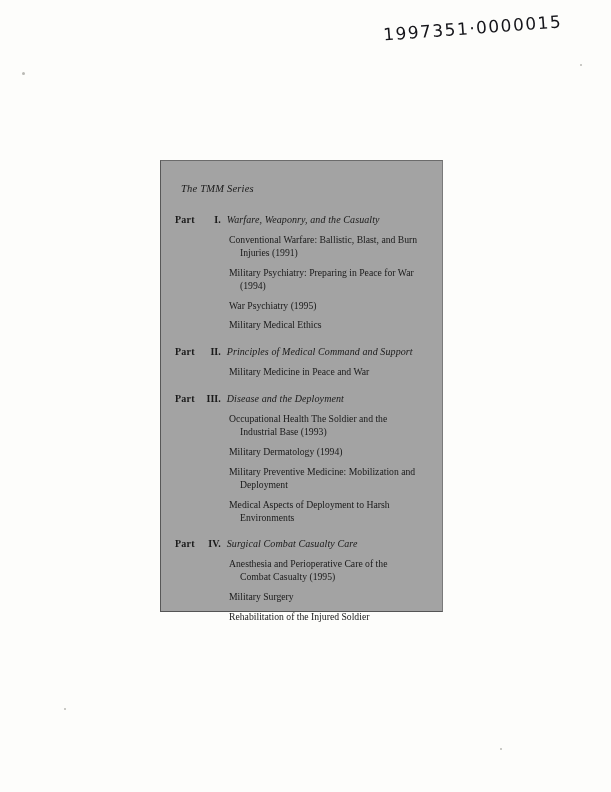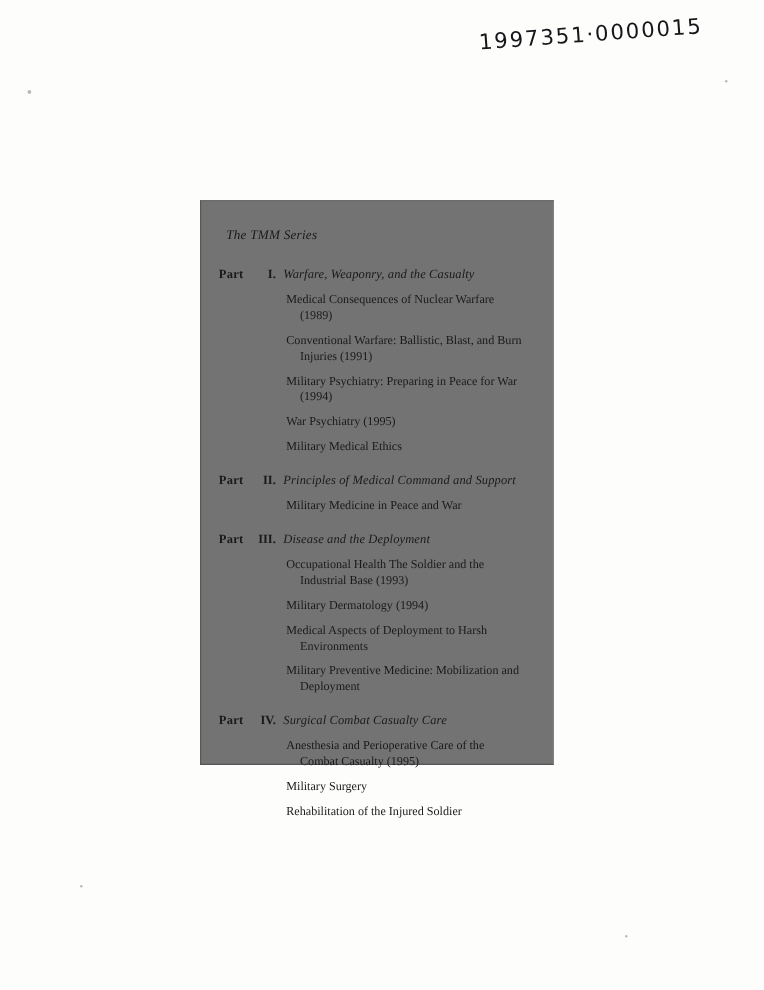--- a/index.html
+++ b/index.html
@@ -52,21 +52,21 @@
     top: 160px;
     left: 160px;
     width: 283px;
     height: 452px;
     border-left: 1px solid #585858;
     border-top: 1px solid #6b6b6b;
     border-right: 1px solid #7a7a7a;
     border-bottom: 1px solid #555555;
     box-sizing: border-box;
     padding: 22px 12px 10px 14px;
-    background: #737373;
+    background: #a3a3a3;
   }
 
   .series-title {
     font-style: italic;
     font-size: 10.5px;
     margin: 0 0 20px 6px;
     letter-spacing: 0.2px;
   }
 
   .part-block {
@@ -130,24 +130,20 @@
     <div class="series-title">The TMM Series</div>
 
     <div class="part-block">
       <div class="part-heading">
         <span class="part-word">Part</span>
         <span class="part-num">I.</span>
         <span class="part-name">Warfare, Weaponry, and the Casualty</span>
       </div>
       <ul class="book-list">
         <li>
-          <span>Medical Consequences of Nuclear Warfare</span>
-          <span class="cont">(1989)</span>
-        </li>
-        <li>
           <span>Conventional Warfare: Ballistic, Blast, and Burn</span>
           <span class="cont">Injuries (1991)</span>
         </li>
         <li>
           <span>Military Psychiatry: Preparing in Peace for War</span>
           <span class="cont">(1994)</span>
         </li>
         <li>
           <span>War Psychiatry (1995)</span>
         </li>
@@ -178,27 +174,27 @@
       </div>
       <ul class="book-list">
         <li>
           <span>Occupational Health The Soldier and the</span>
           <span class="cont">Industrial Base (1993)</span>
         </li>
         <li>
           <span>Military Dermatology (1994)</span>
         </li>
         <li>
+          <span>Military Preventive Medicine: Mobilization and</span>
+          <span class="cont">Deployment</span>
+        </li>
+        <li>
           <span>Medical Aspects of Deployment to Harsh</span>
           <span class="cont">Environments</span>
         </li>
-        <li>
-          <span>Military Preventive Medicine: Mobilization and</span>
-          <span class="cont">Deployment</span>
-        </li>
       </ul>
     </div>
 
     <div class="part-block last">
       <div class="part-heading">
         <span class="part-word">Part</span>
         <span class="part-num">IV.</span>
         <span class="part-name">Surgical Combat Casualty Care</span>
       </div>
       <ul class="book-list">

